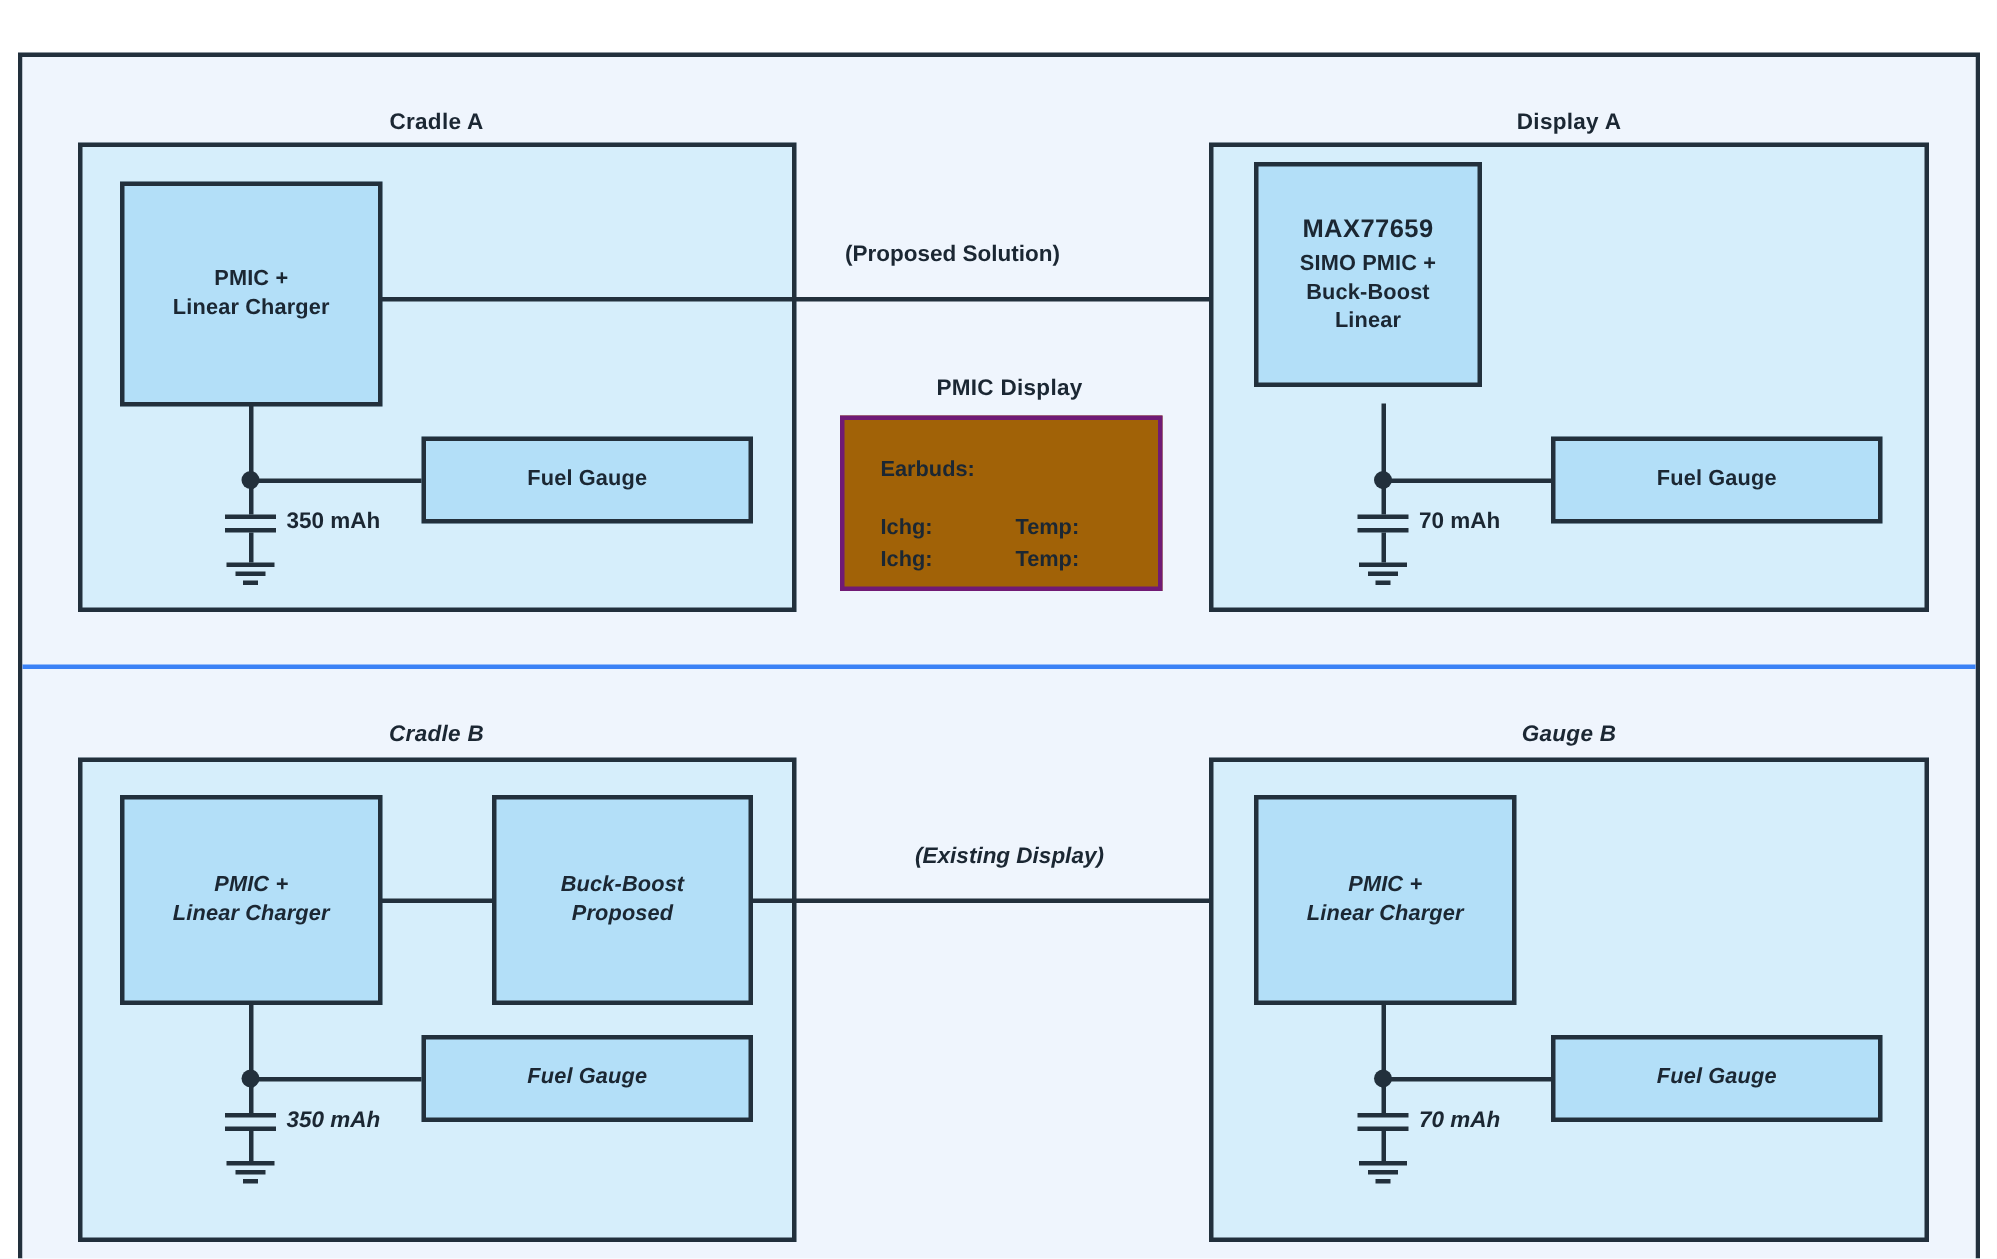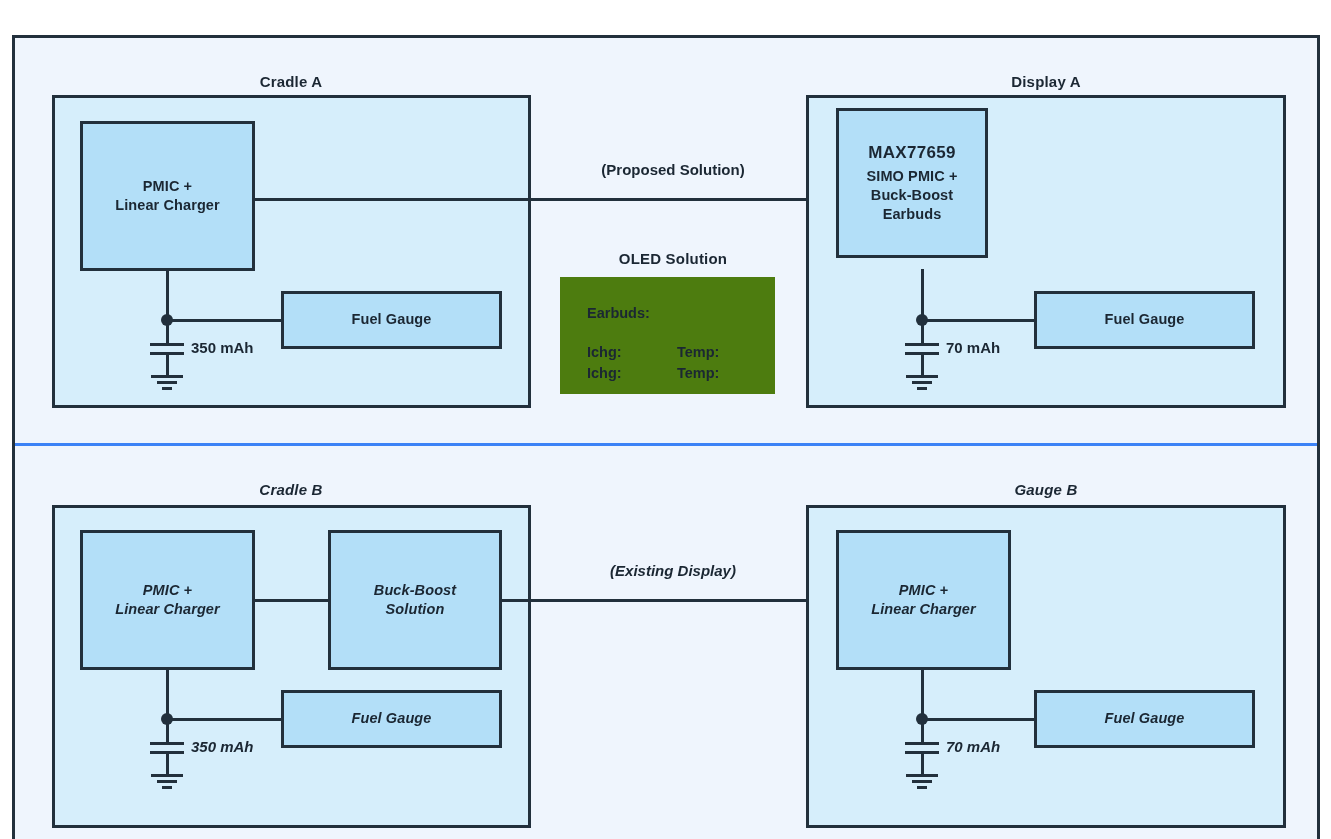--- a/index.html
+++ b/index.html
@@ -75,22 +75,22 @@
     font-size: 17px;
     letter-spacing: 0.3px;
     display: block;
     margin-bottom: 3px;
   }
   .block-inner { padding: 0 4px; }
 
   .oled {
     position: absolute;
     box-sizing: border-box;
-    background: #4d7c0f;
-    border: 3px solid #4d7c0f;
+    background: #a16207;
+    border: 3px solid #701a75;
     color: #1b2733;
     font-size: 14.5px;
     font-weight: bold;
     padding-left: 25px;
   }
   .oled-line {
     position: absolute;
     white-space: nowrap;
   }
 
@@ -177,21 +177,21 @@
 
       <div class="block" style="left:65px; top:83px; width:175px; height:150px;">
         <div class="block-inner">
           <span>PMIC +</span><br>
           <span>Linear Charger</span>
         </div>
       </div>
 
       <div class="wire wire-h" style="left:238px; top:160px; width:568px;"></div>
       <div class="arrowhead" style="left:792px; top:154px;"></div>
-      <div class="edge-label" style="left:658px; top:123px;">(Proposed Solution)</div>
+      <div class="edge-label" style="left:620px; top:123px;">(Proposed Solution)</div>
 
       <div class="wire wire-v" style="left:151px; top:231px; height:57px;"></div>
       <div class="junction" style="left:146px; top:276px;"></div>
       <div class="wire wire-h" style="left:151px; top:281px; width:117px;"></div>
 
       <div class="block" style="left:266px; top:253px; width:221px; height:58px;">
         <div class="block-inner">Fuel Gauge</div>
       </div>
 
       <div class="wire wire-v" style="left:151px; top:283px; height:22px;"></div>
@@ -200,37 +200,37 @@
         <div class="plate plate-bottom"></div>
       </div>
       <div class="wire wire-v" style="left:151px; top:317px; height:20px;"></div>
       <div class="gnd" style="left:136px; top:337px; width:32px; height:16px;">
         <i class="g1"></i>
         <i class="g2"></i>
         <i class="g3"></i>
       </div>
       <div class="cap-label" style="left:176px; top:301px;">350 mAh</div>
 
-      <div class="panel-title" style="left:658px; top:212px;">OLED Solution</div>
+      <div class="panel-title" style="left:658px; top:212px;">PMIC Display</div>
       <div class="oled" style="left:545px; top:239px; width:215px; height:117px;">
         <div class="oled-line" style="left:24px; top:25px;">Earbuds:</div>
         <div class="oled-line" style="left:24px; top:64px;">Ichg:</div>
         <div class="oled-line" style="left:114px; top:64px;">Temp:</div>
         <div class="oled-line" style="left:24px; top:85px;">Ichg:</div>
         <div class="oled-line" style="left:114px; top:85px;">Temp:</div>
       </div>
 
       <div class="enclosure" style="left:791px; top:57px; width:480px; height:313px;"></div>
 
       <div class="block" style="left:821px; top:70px; width:152px; height:150px;">
         <div class="block-inner">
           <span class="big">MAX77659</span>
           <span>SIMO PMIC +</span><br>
           <span>Buck-Boost</span><br>
-          <span>Earbuds</span>
+          <span>Linear</span>
         </div>
       </div>
 
       <div class="wire wire-v" style="left:906px; top:231px; height:57px;"></div>
       <div class="junction" style="left:901px; top:276px;"></div>
       <div class="wire wire-h" style="left:906px; top:281px; width:114px;"></div>
 
       <div class="block" style="left:1019px; top:253px; width:221px; height:58px;">
         <div class="block-inner">Fuel Gauge</div>
       </div>
@@ -262,21 +262,21 @@
           <span>PMIC +</span><br>
           <span>Linear Charger</span>
         </div>
       </div>
 
       <div class="wire wire-h" style="left:238px; top:153px; width:78px;"></div>
 
       <div class="block" style="left:313px; top:84px; width:174px; height:140px;">
         <div class="block-inner">
           <span>Buck-Boost</span><br>
-          <span>Solution</span>
+          <span>Proposed</span>
         </div>
       </div>
 
       <div class="wire wire-h" style="left:485px; top:153px; width:321px;"></div>
       <div class="arrowhead" style="left:792px; top:147px;"></div>
       <div class="edge-label" style="left:658px; top:116px;">(Existing Display)</div>
 
       <div class="wire wire-v" style="left:151px; top:222px; height:57px;"></div>
       <div class="junction" style="left:146px; top:267px;"></div>
       <div class="wire wire-h" style="left:151px; top:272px; width:117px;"></div>

